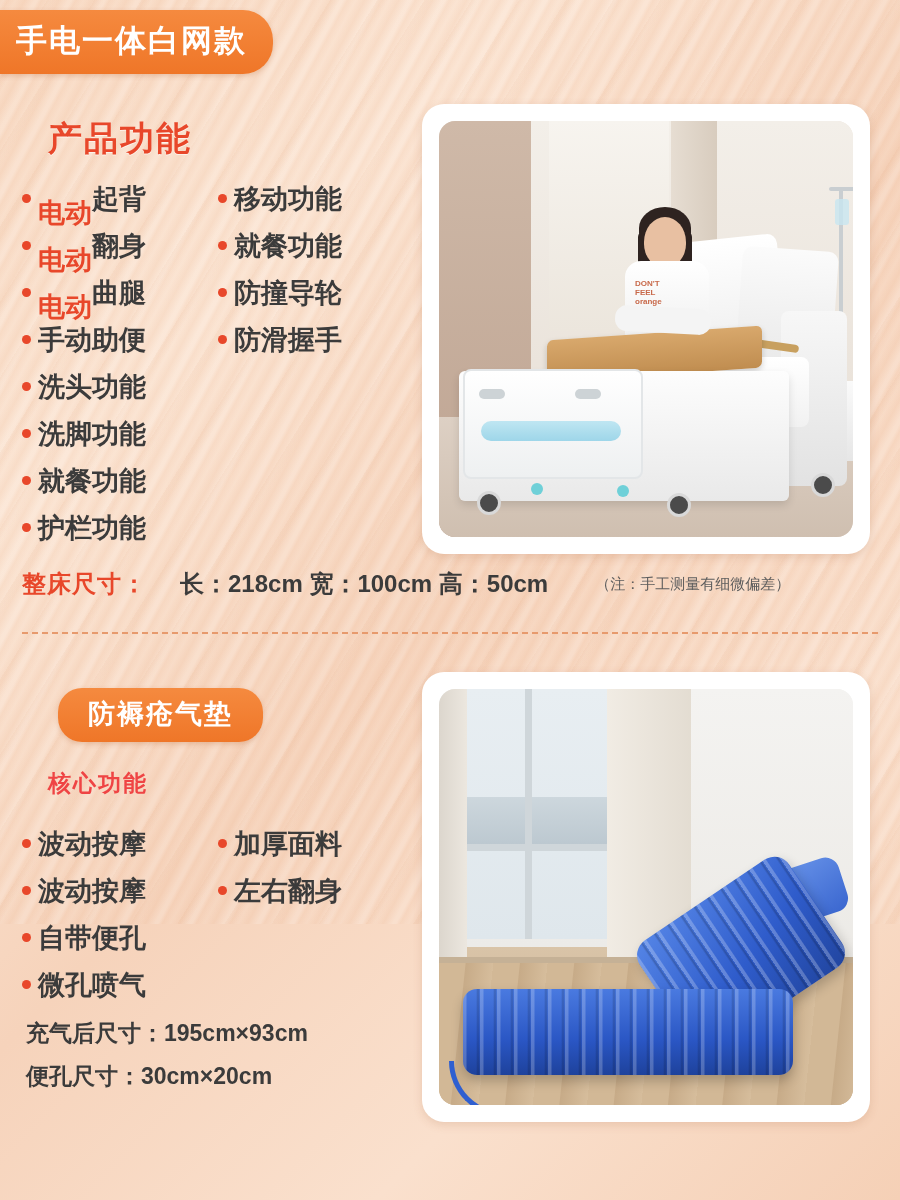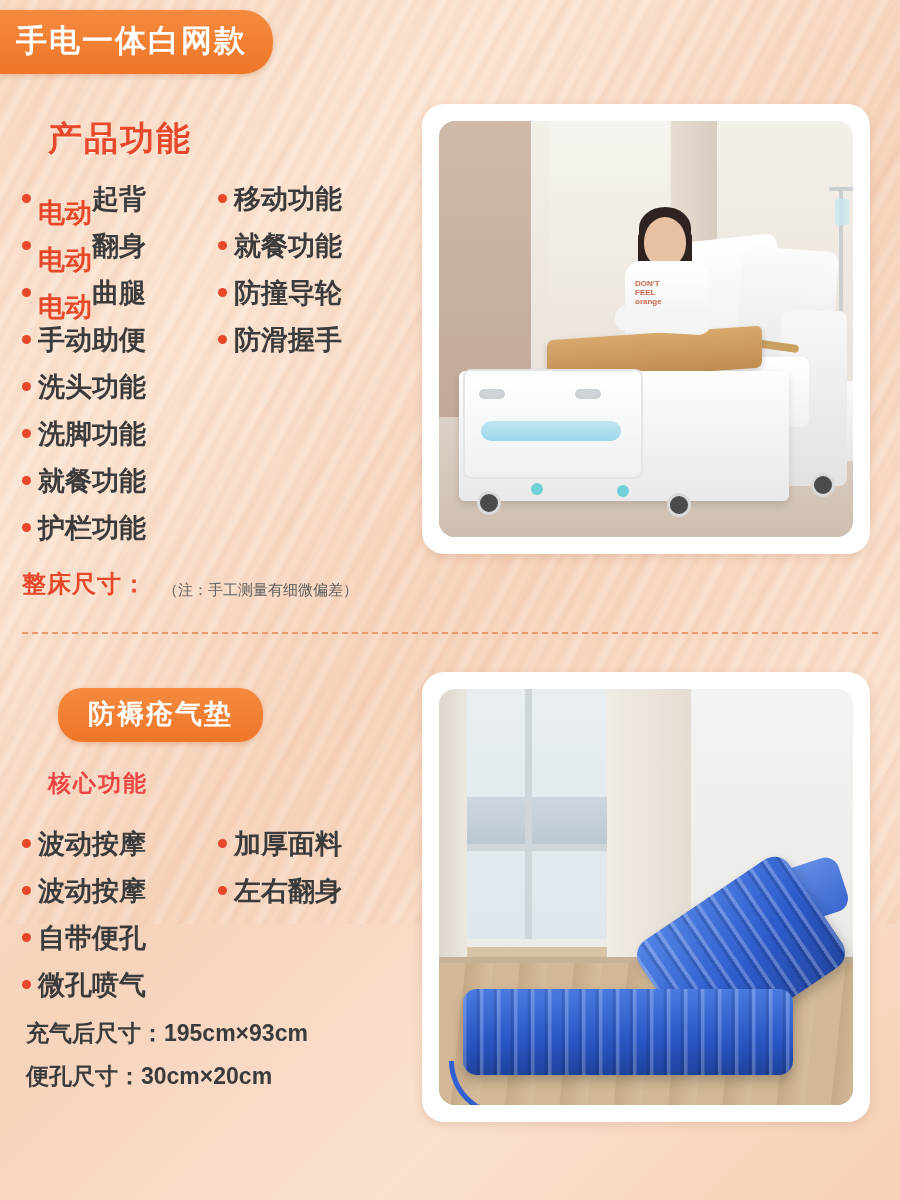--- a/index.html
+++ b/index.html
@@ -62,21 +62,21 @@
   }
   .dot {
     width: 9px; height: 9px; border-radius: 50%;
     background: #e8472a; margin-right: 7px; flex: none;
   }
   .feat .hl { color: #e8472a; margin-top: 29px; }
 
   
   .dims1 {
     position: absolute; left: 22px; top: 568px;
-    display: flex; align-items: flex-end; white-space: nowrap;
+    display: flex; align-items: center; white-space: nowrap; gap: 31px;
   }
   .dims1 .k { color:#e8472a; font-size: 24px; font-weight: bold; letter-spacing:1px;}
   .dims1 .v { color:#3b3b3b; font-size: 24px; font-weight: bold; margin-left: 2px;}
   .dims1 .note { color:#5d5d5d; font-size: 15px; margin-left: 16px; }
 
   
   .photo {
     position: absolute;
     border-radius: 22px;
     background: #ffffff;
@@ -321,20 +321,21 @@
       <div class="feat">
           <span class="dot"></span>
           <span>护栏功能</span>
         </div>
       <div class="feat"></div>
     </div>
   </div>
 
   <div class="dims1">
     <span class="k">整床尺寸：</span>
+    <span class="v">长：218cm  宽：100cm  高：50cm</span>
     <span class="note">（注：手工测量有细微偏差）</span>
   </div>
 
   <div class="photo" id="photo1">
     <div class="inner">
       <div class="room1">
         <div class="r1-wallmain"></div>
         <div class="r1-win"></div>
         <div class="r1-curtain"></div>
         <div class="r1-wallL"></div>

